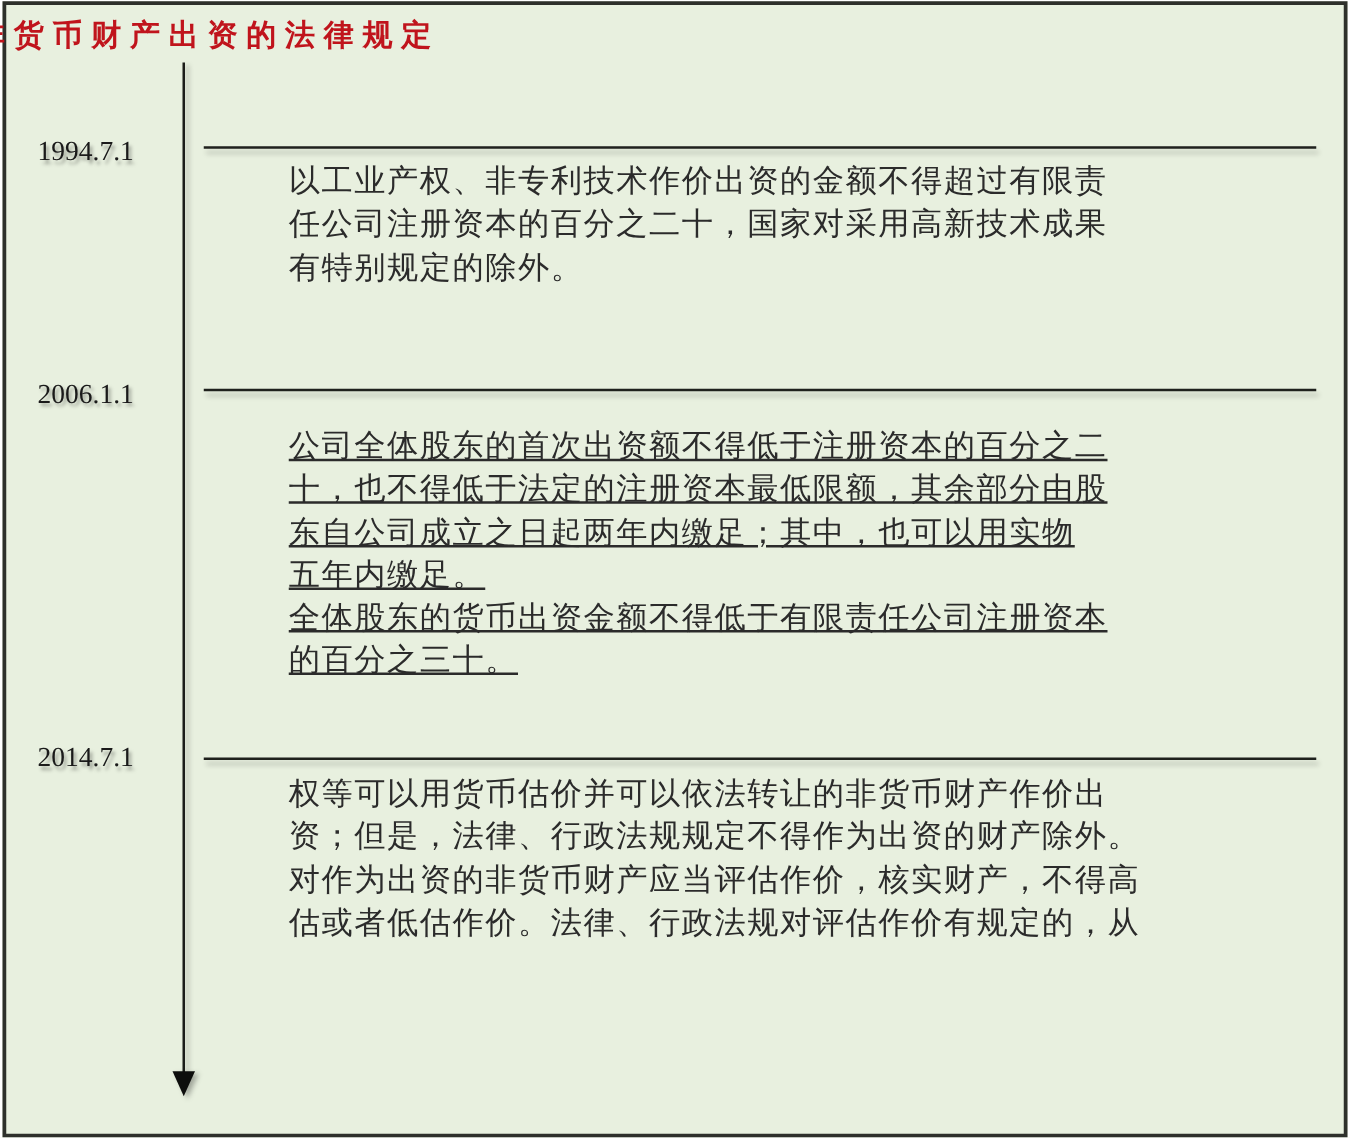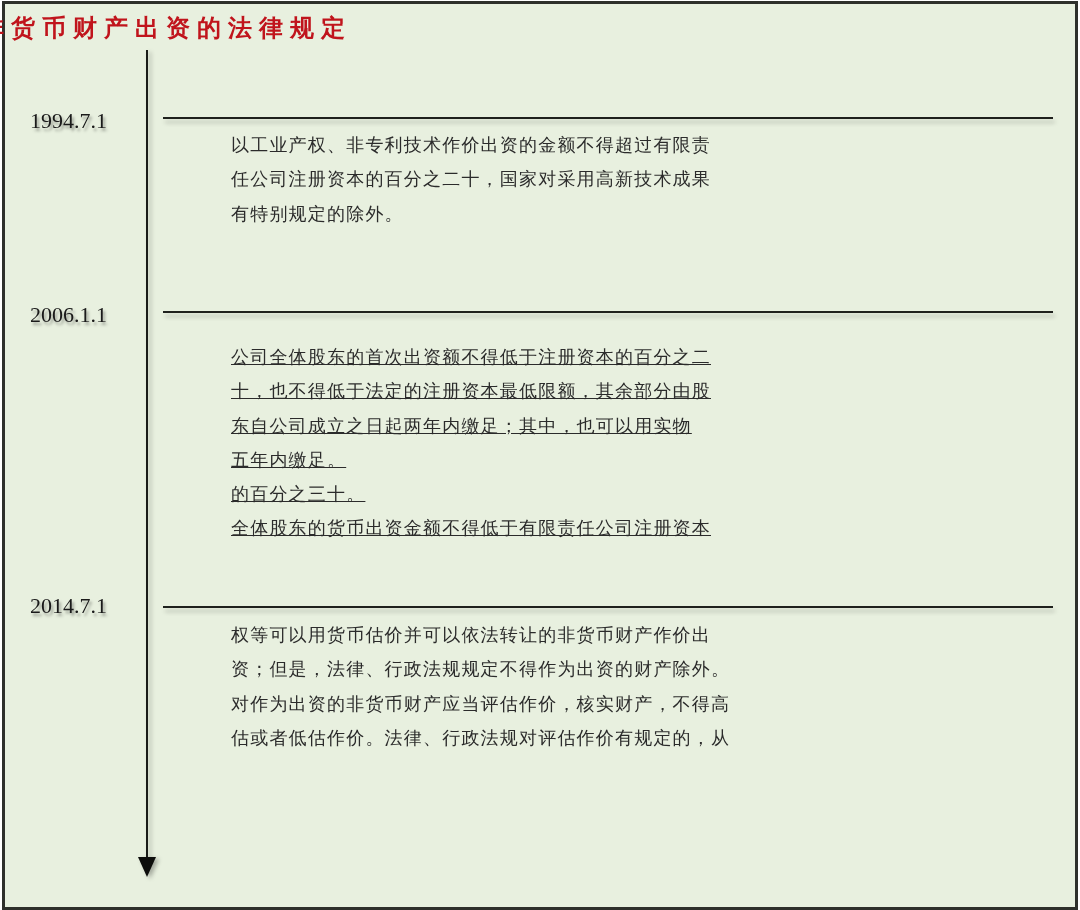--- a/index.html
+++ b/index.html
@@ -77,21 +77,21 @@
     width: 890px;
     height: 2px;
     background: #1f211d;
     box-shadow: 2px 4px 4px rgba(0,0,0,0.22);
   }
   .block {
     position: absolute;
     left: 231px;
     width: 720px;
     font-family: "DejaVu Sans", "Liberation Sans", sans-serif;
-    font-size: 18px;
+    font-size: 25px;
     line-height: 34.3px;
     color: #2b2b2b;
     letter-spacing: 1.2px;
   }
   .block p {
     margin: 0;
     padding: 0;
   }
 </style>
 </head>
@@ -112,22 +112,22 @@
   <p>有特别规定的除外。</p>
 </div>
 
 <div class="date" style="top:301px;">2006.1.1</div>
 <div class="hline" style="top:311px;"></div>
 <div class="block" style="top:340px;text-decoration:underline;">
   <p>公司全体股东的首次出资额不得低于注册资本的百分之二</p>
   <p>十，也不得低于法定的注册资本最低限额，其余部分由股</p>
   <p>东自公司成立之日起两年内缴足；其中，也可以用实物</p>
   <p>五年内缴足。</p>
+  <p>全体股东的货币出资金额不得低于有限责任公司注册资本</p>
   <p>的百分之三十。</p>
-  <p>全体股东的货币出资金额不得低于有限责任公司注册资本</p>
 </div>
 
 <div class="date" style="top:592px;">2014.7.1</div>
 <div class="hline" style="top:606px;"></div>
 <div class="block" style="top:618px;">
   <p>权等可以用货币估价并可以依法转让的非货币财产作价出</p>
   <p>资；但是，法律、行政法规规定不得作为出资的财产除外。</p>
   <p>对作为出资的非货币财产应当评估作价，核实财产，不得高</p>
   <p>估或者低估作价。法律、行政法规对评估作价有规定的，从</p>
 

